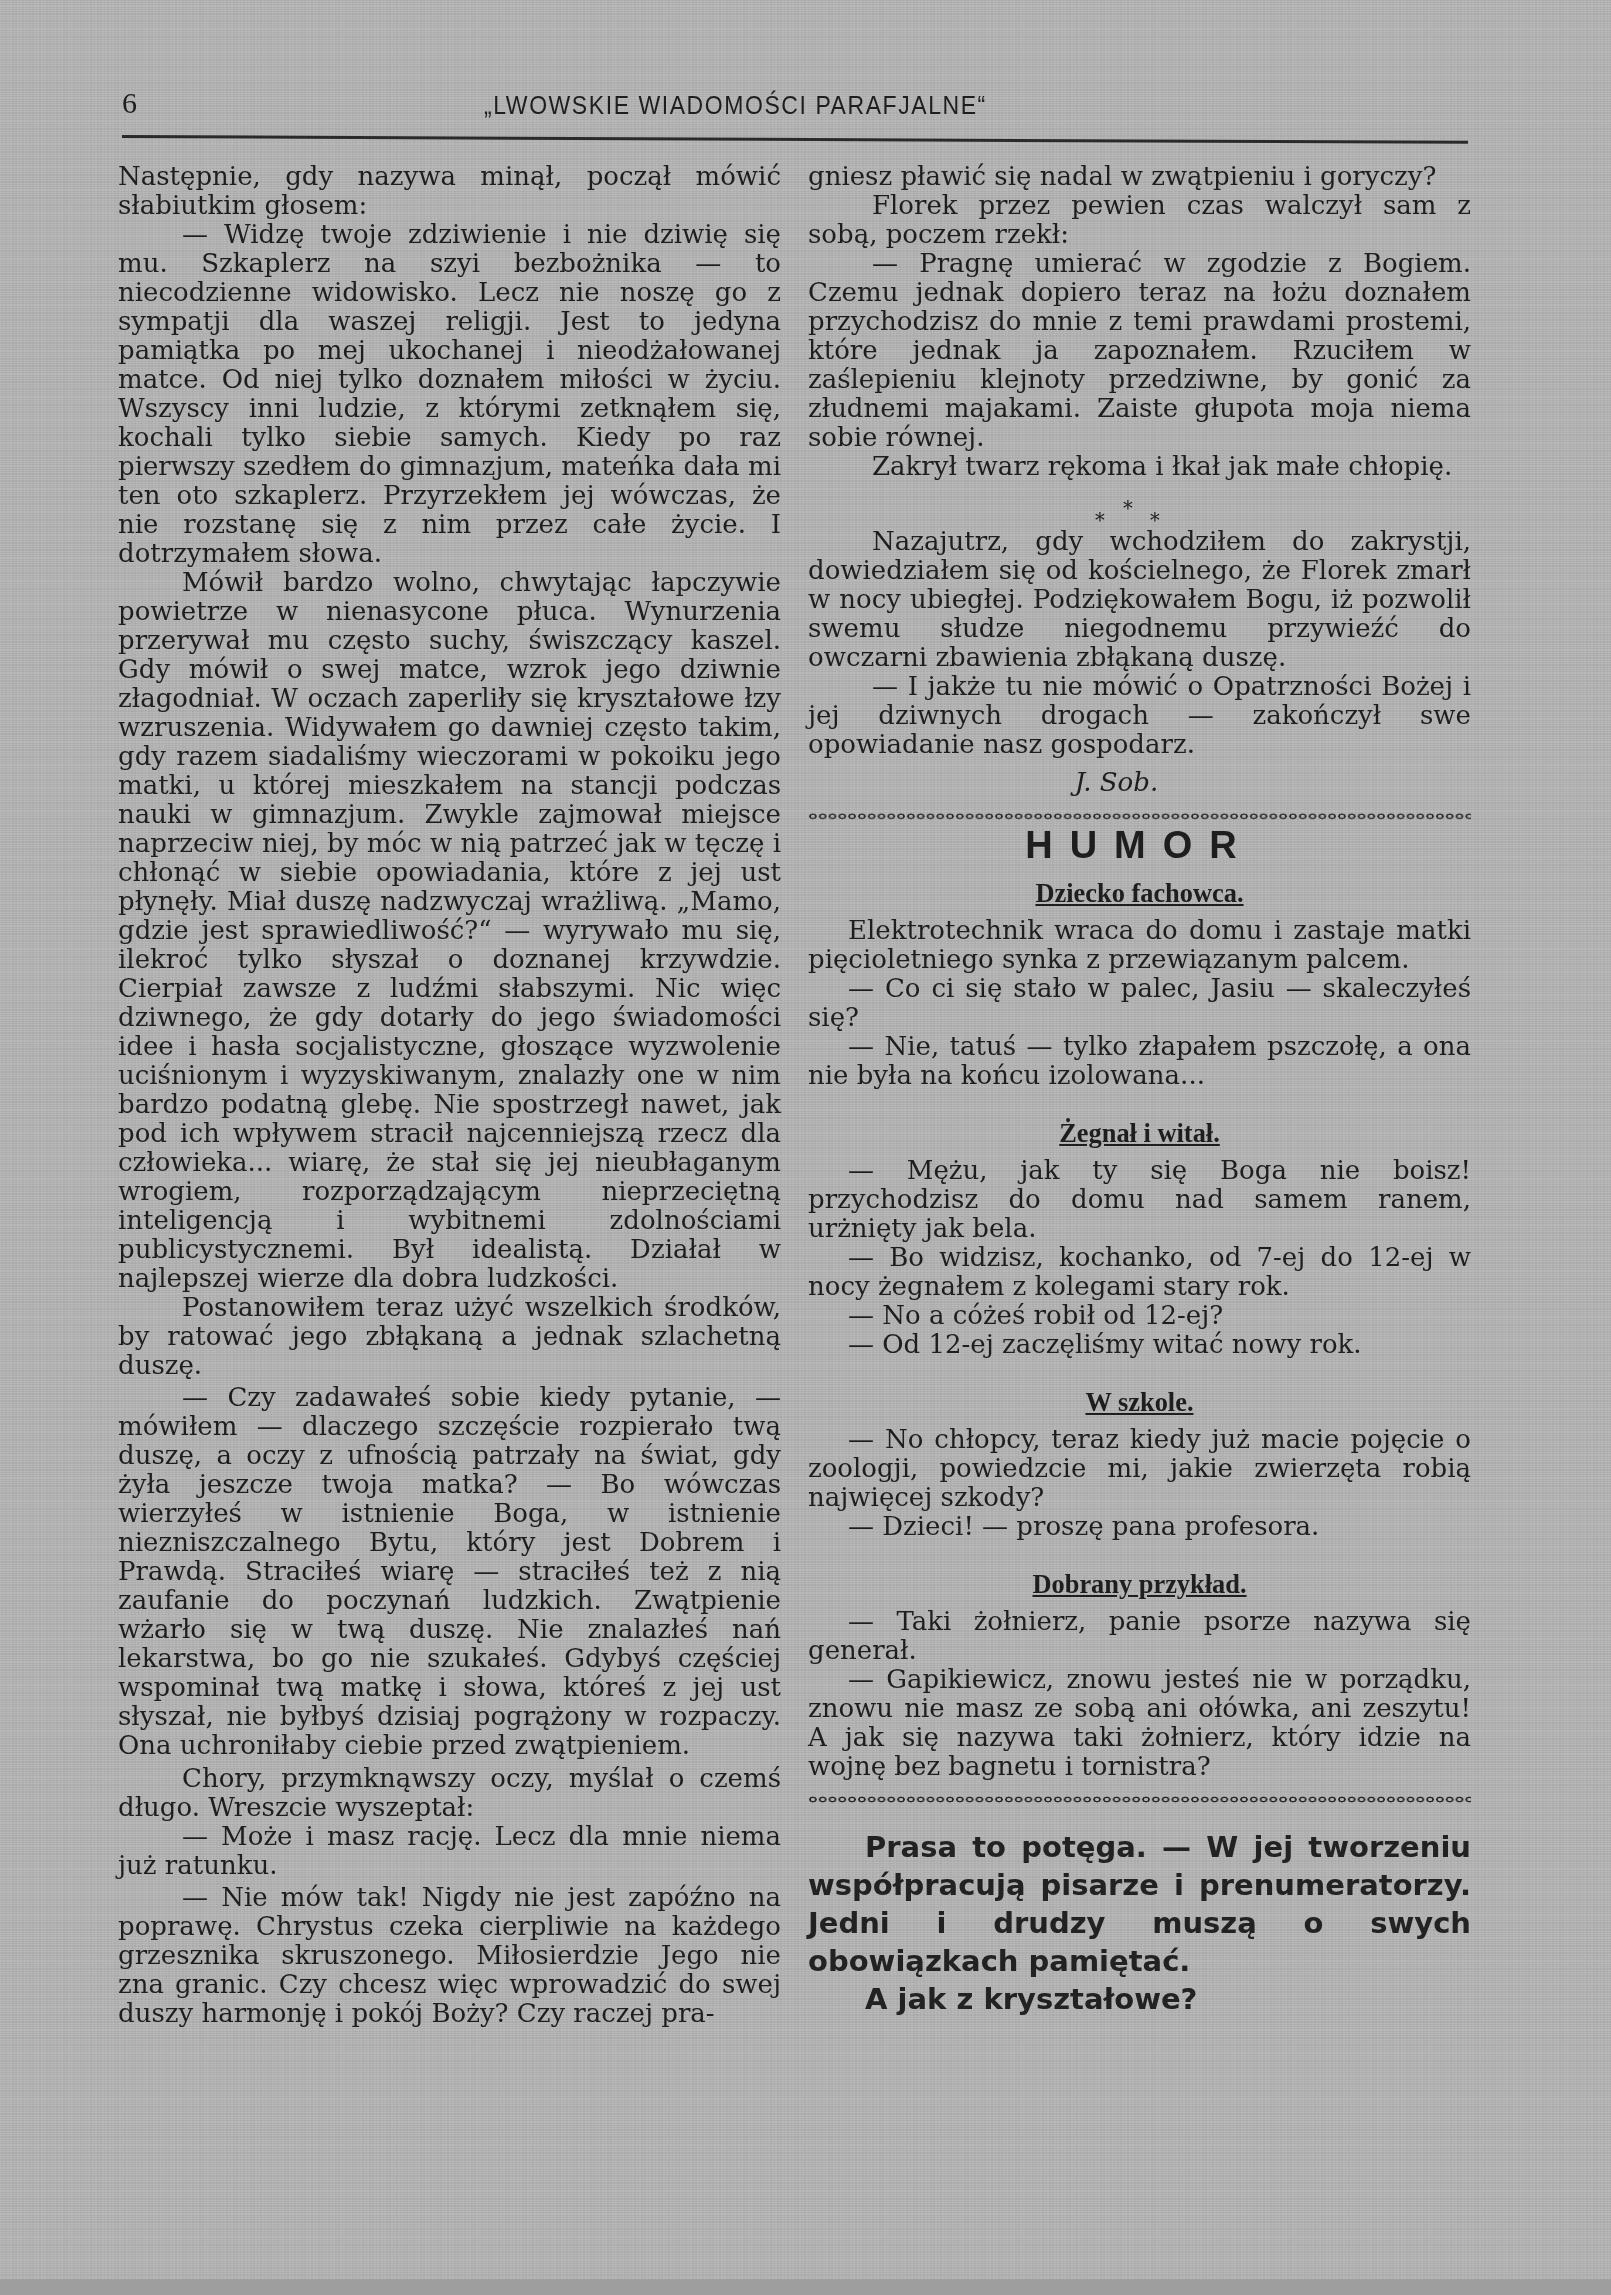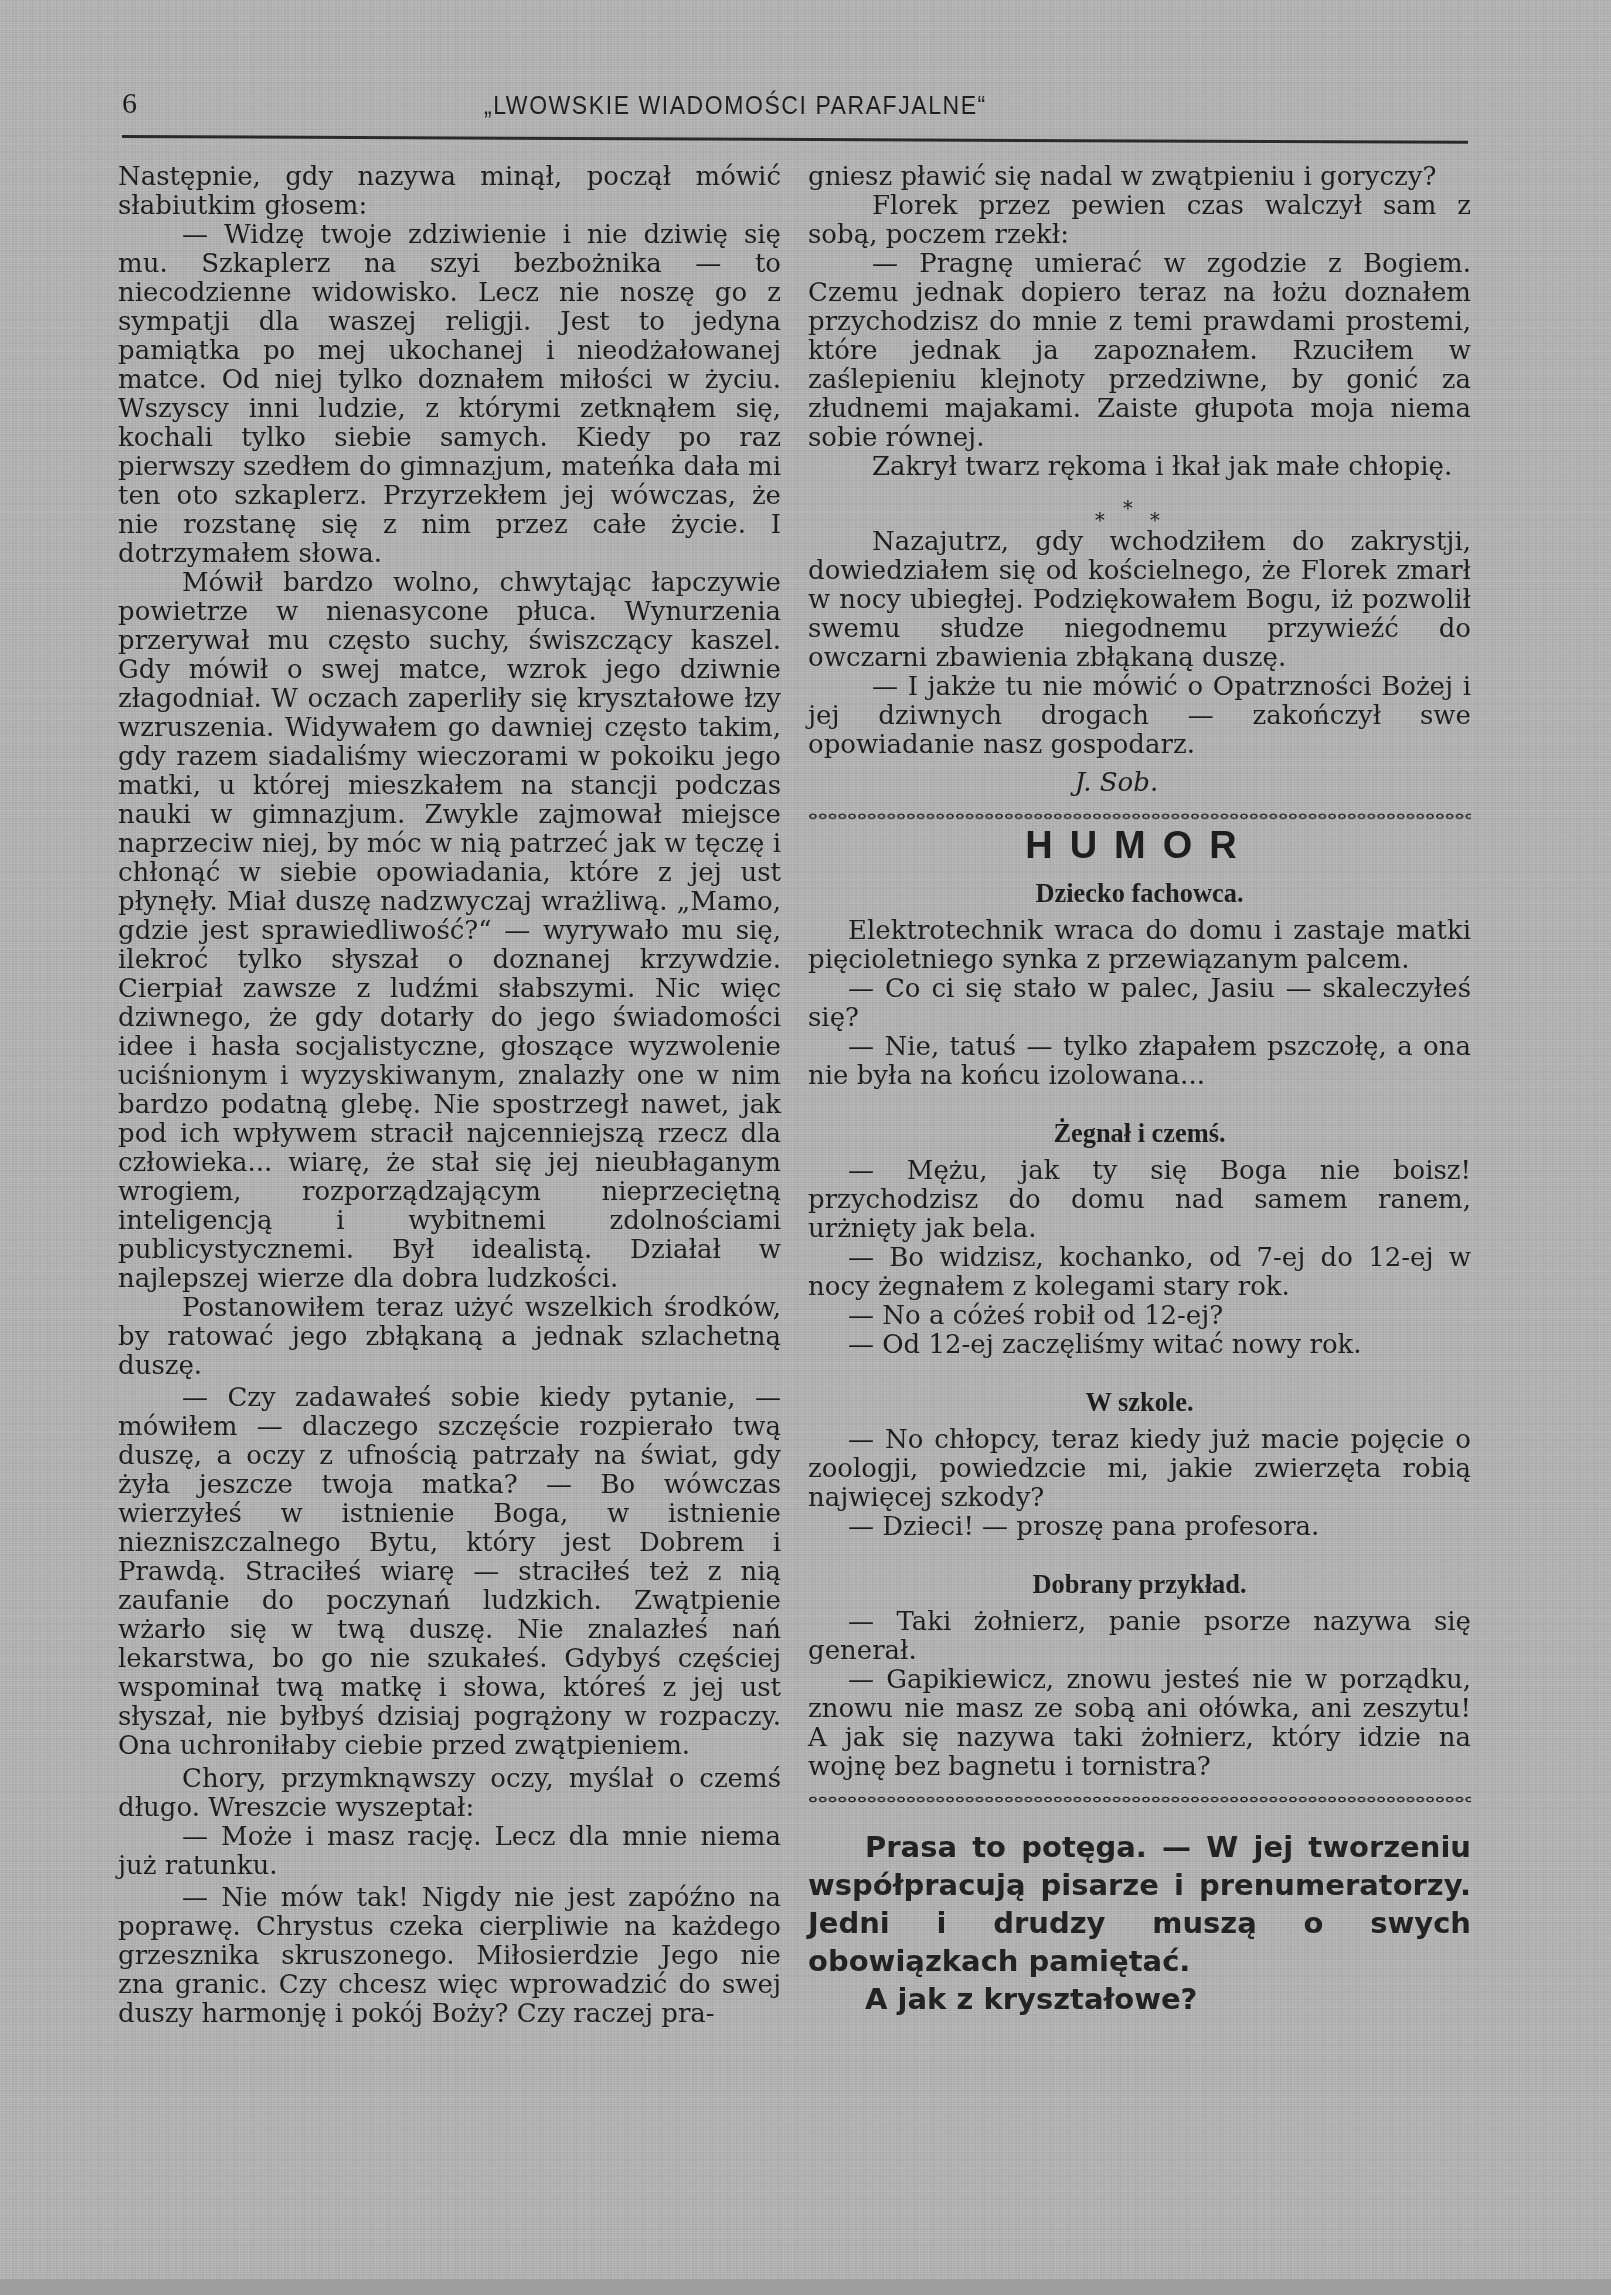--- a/index.html
+++ b/index.html
@@ -36,21 +36,21 @@
   .stars { position: relative; height: 46px; font-size: 19.5px; }
   .stars span { position: absolute; }
   .signature { text-align: center; font-style: italic; padding-right: 46px; margin-top: 9px; }
 
   .ornament {
     height: 12.6px; margin: 12.6px 0 9.2px 0;
     background-image: radial-gradient(ellipse 5.2px 4px at 50% 50%, transparent 1.7px, #262626 2.3px, #262626 3.4px, transparent 4px);
     background-size: 9.8px 12.6px; background-repeat: repeat-x;
   }
   .humor-heading { font-family: "Liberation Sans", sans-serif; font-weight: bold; font-size: 38px; letter-spacing: 17px; margin: 5.7px 0 18.4px 0; text-align: center; }
-  .joke-title { text-align: center; font-weight: bold; font-family: "Liberation Serif", serif; font-size: 26.4px; margin: 8px 0 8px 0; }
+  .joke-title { text-align: center; font-weight: bold; font-family: "Liberation Serif", serif; font-size: 26.4px; margin: 8px 0 8px 0; text-decoration: underline; }
   .joke-title.first { margin-top: 0; }
   .joke-title.spaced { margin-top: 29px; }
   .col p.joke { text-indent: 40px; }
 
   .promo { font-family: "DejaVu Sans", sans-serif; font-weight: bold; font-size: 29px; line-height: 38px; margin-top: 22px; color:#222; }
   .promo p { margin: 0; text-align: justify; }
   .promo p.ind { text-indent: 57px; }
 </style>
 </head>
 <body>
@@ -95,21 +95,21 @@
     <div class="humor-heading">HUMOR</div>
 
     <div>
       <div class="joke-title first">Dziecko fachowca.</div>
       <p class="joke">Elektrotechnik wraca do domu i zastaje matki pięcioletniego synka z przewiązanym palcem.</p>
       <p class="joke">— Co ci się stało w palec, Jasiu — skaleczyłeś się?</p>
       <p class="joke">— Nie, tatuś — tylko złapałem pszczołę, a ona nie była na końcu izolowana...</p>
     </div>
 
     <div>
-      <div class="joke-title spaced">Żegnał i czemś.</div>
+      <div class="joke-title spaced">Żegnał i witał.</div>
       <p class="joke">— Mężu, jak ty się Boga nie boisz! przychodzisz do domu nad samem ranem, urżnięty jak bela.</p>
       <p class="joke">— Bo widzisz, kochanko, od 7-ej do 12-ej w nocy żegnałem z kolegami stary rok.</p>
       <p class="joke">— No a cóżeś robił od 12-ej?</p>
       <p class="joke">— Od 12-ej zaczęliśmy witać nowy rok.</p>
     </div>
 
     <div>
       <div class="joke-title spaced">W szkole.</div>
       <p class="joke">— No chłopcy, teraz kiedy już macie pojęcie o zoologji, powiedzcie mi, jakie zwierzęta robią najwięcej szkody?</p>
       <p class="joke">— Dzieci! — proszę pana profesora.</p>

